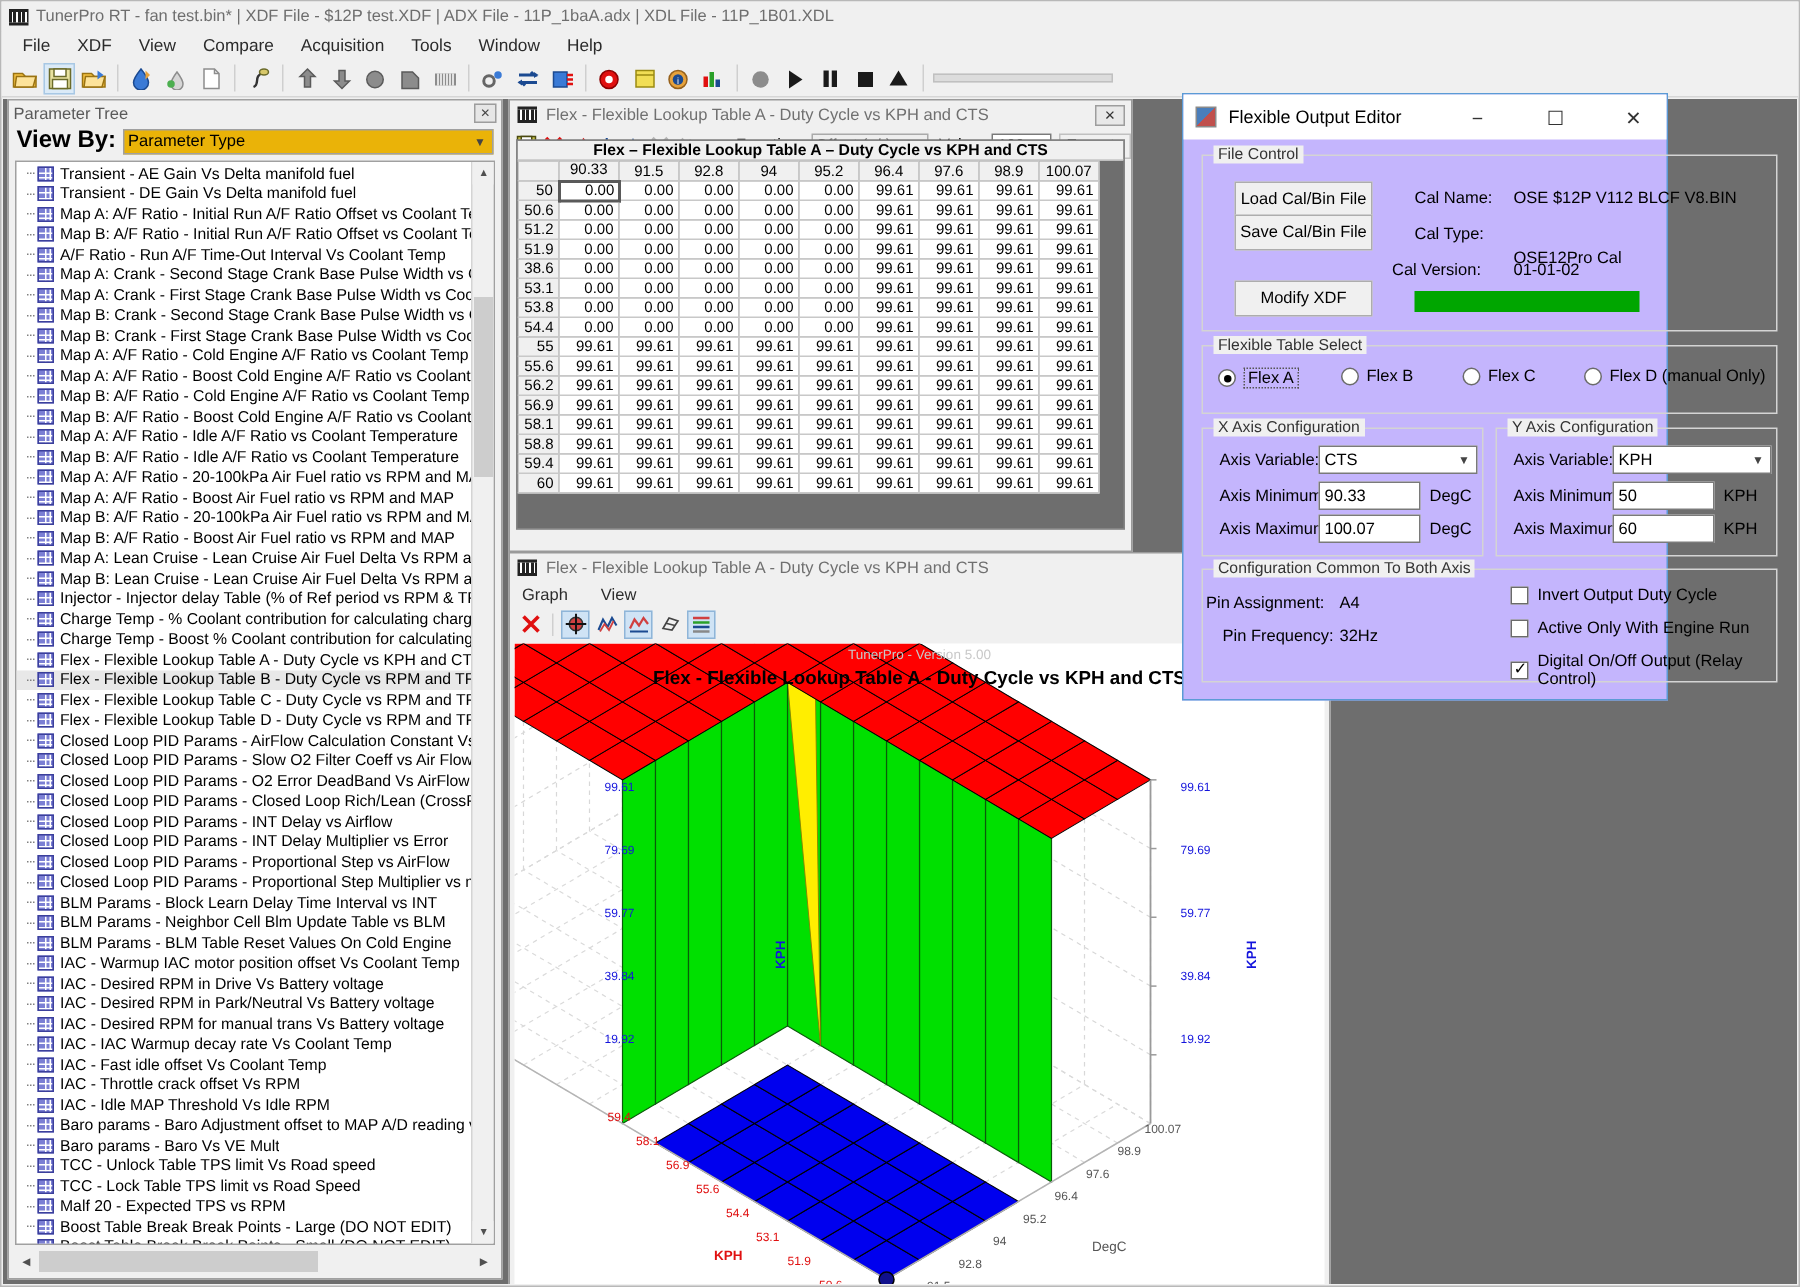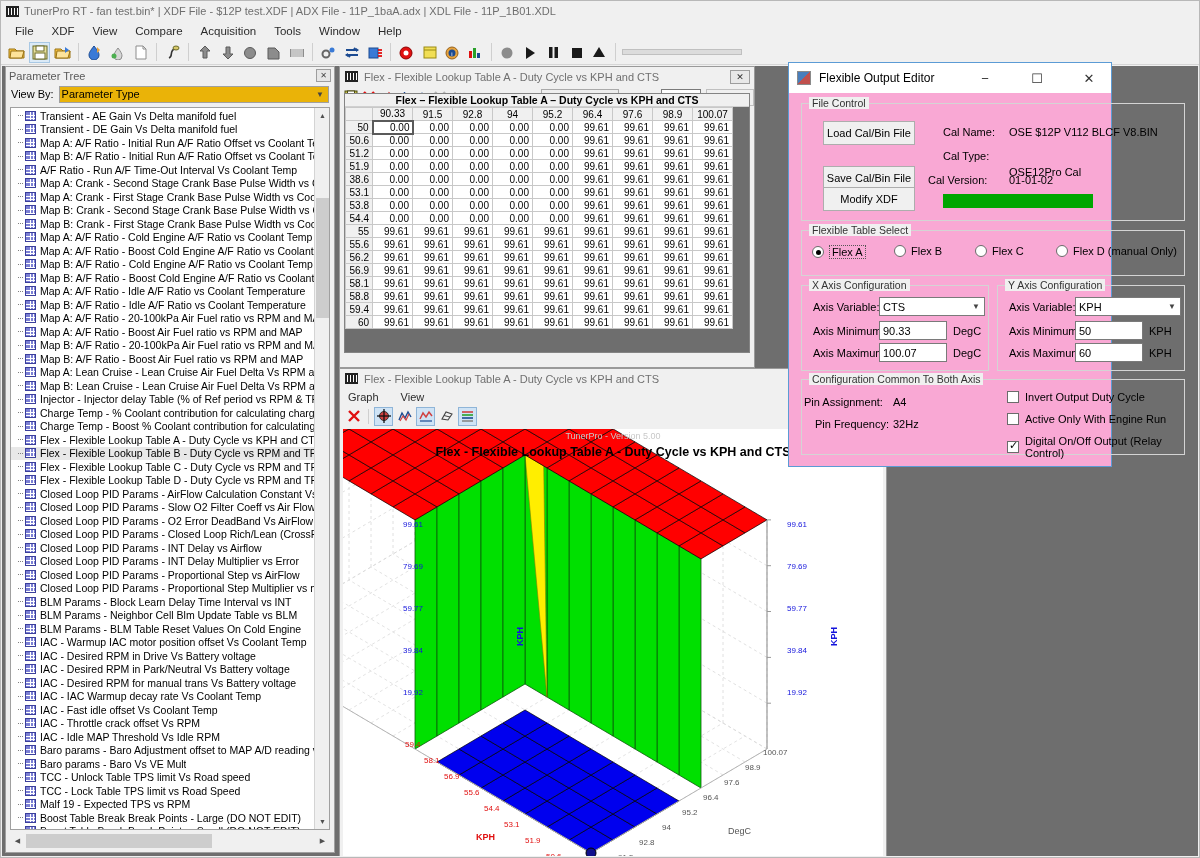--- a/index.html
+++ b/index.html
@@ -40,21 +40,21 @@
 
   
   #param-tree { position:absolute; left:3px; top:0px; width:330px; height:787px;
     background:#f0f0f0; border:1px solid #a0a0a0; }
   #pt-title { height:17px; display:flex; align-items:center; padding:0 3px;
     font-size:11px; color:#5a5a5a; }
   #pt-title-text { flex:1; }
   #pt-close { width:15px; height:13px; border:1px solid #9d9d9d; background:#e6e6e6;
     display:flex; align-items:center; justify-content:center; font-size:8px; color:#444; }
   #pt-viewby { height:20px; display:flex; align-items:center; gap:5px; padding:0 5px; }
-  #pt-viewby-label { font-size:11px; }
+  #pt-viewby-label { font-size:16px;font-weight:bold; }
   #pt-combo { flex:1; height:17px; background:#eab308; border:1px solid #a0a0a0;
      display:flex; align-items:center; padding:0 2px; font-size:11px; position:relative; }
   #pt-combo-arrow { position:absolute; right:4px; font-size:8px; color:#444; }
   #pt-list-wrap { position:absolute; left:4px; top:40px; right:4px; bottom:22px;
     background:#fff; border:1px solid #a0a0a0; overflow:hidden; display:flex; }
   #pt-list { flex:1; overflow:hidden; padding-top:1px; }
   .pt-row { height:13.5px; display:flex; align-items:center; white-space:nowrap;
     font-size:10.5px; padding-left:14px; position:relative; }
   .pt-row.selected { background:#e8e8e8; }
   .pt-row:before { content:""; position:absolute; left:7px; top:6px; width:5px;
@@ -134,21 +134,21 @@
   .ax-z { position:absolute; font-size:8px; color:#1414dc; }
   .ax-y { position:absolute; font-size:8px; color:#e01010; }
   .ax-x { position:absolute; font-size:8px; color:#555; }
   .ax-name-kph { position:absolute; font-size:9px; font-weight:bold; color:#e01010; }
   .ax-name-kph-v { position:absolute; font-size:9px; font-weight:bold; color:#1414dc;
     writing-mode:vertical-rl; transform:rotate(180deg); }
   .ax-name-degc { position:absolute; font-size:9px; color:#555; }
 
   
   #foe { position:absolute; left:788px; top:62px; width:324px; height:405px;
-    background:#f9a8d4; border:1px solid #5b9bd5; }
+    background:#c4b5fd; border:1px solid #5b9bd5; }
   #foe-title { height:30px; display:flex; align-items:center; padding-left:8px; gap:8px;
     background:#fff; }
   #foe-app-icon { width:14px; height:14px; flex:none; position:relative;
     background:linear-gradient(135deg,#4a7ebb 50%, #c0504d 50%); border:1px solid #8a8a8a; }
   #foe-title-text { flex:1; font-size:12px; color:#000; }
   .foe-wbtn { width:44px; height:30px; display:flex; align-items:center;
     justify-content:center; font-size:13px; color:#333; }
   .gbox { position:absolute; border:1px solid #d4d4d4; }
   .gbox-legend { position:absolute; top:-7px; left:7px; background:#f0f0f0;
     padding:0 3px; font-size:10.5px; color:#333; }
@@ -572,21 +572,21 @@
             <div class="pt-row">
               <span class="pt-grid-icon"></span>
               <span class="pt-label">TCC - Unlock Table  TPS limit Vs Road speed</span>
             </div>
             <div class="pt-row">
               <span class="pt-grid-icon"></span>
               <span class="pt-label">TCC - Lock Table TPS limit vs Road Speed</span>
             </div>
             <div class="pt-row">
               <span class="pt-grid-icon"></span>
-              <span class="pt-label">Malf 19 - Expected TPS vs RPM</span>
+              <span class="pt-label">Malf 20 - Expected TPS vs RPM</span>
             </div>
             <div class="pt-row">
               <span class="pt-grid-icon"></span>
               <span class="pt-label">Boost Table Break Break Points - Large (DO NOT EDIT)</span>
             </div>
             <div class="pt-row">
               <span class="pt-grid-icon"></span>
               <span class="pt-label">Boost Table Break Break Points - Small (DO NOT EDIT)</span>
             </div>
           </div>
@@ -1190,21 +1190,21 @@
     <span id="foe-app-icon"></span>
     <span id="foe-title-text">Flexible Output Editor</span>
     <span class="foe-wbtn">−</span>
     <span class="foe-wbtn">☐</span>
     <span class="foe-wbtn">✕</span>
   </div>
 
   <div class="gbox" style="left:12px; top:40px; width:384px; height:118px;">
     <span class="gbox-legend">File Control</span>
     <div class="btn3d" style="position:absolute; left:21px; top:17px; width:92px; height:24px;">Load Cal/Bin File</div>
-    <div class="btn3d" style="position:absolute; left:21px; top:62px; width:92px; height:24px;">Save Cal/Bin File</div>
+    <div class="btn3d" style="position:absolute; left:21px; top:39px; width:92px; height:24px;">Save Cal/Bin File</div>
     <div class="btn3d" style="position:absolute; left:21px; top:83px; width:92px; height:24px;">Modify XDF</div>
     <span class="lbl" style="left:141px; top:22px;">Cal Name:</span>
     <span class="val" style="left:207px; top:22px;">OSE $12P V112 BLCF V8.BIN</span>
     <span class="lbl" style="left:141px; top:46px;">Cal Type:</span>
     <span class="val" style="left:207px; top:46px;margin-top:16px;">OSE12Pro Cal</span>
     <span class="lbl" style="left:126px; top:70px;">Cal Version:</span>
     <span class="val" style="left:207px; top:70px;">01-01-02</span>
     <div id="foe-progress" style="left:141px; top:90px; width:150px; height:14px;"></div>
   </div>
 

